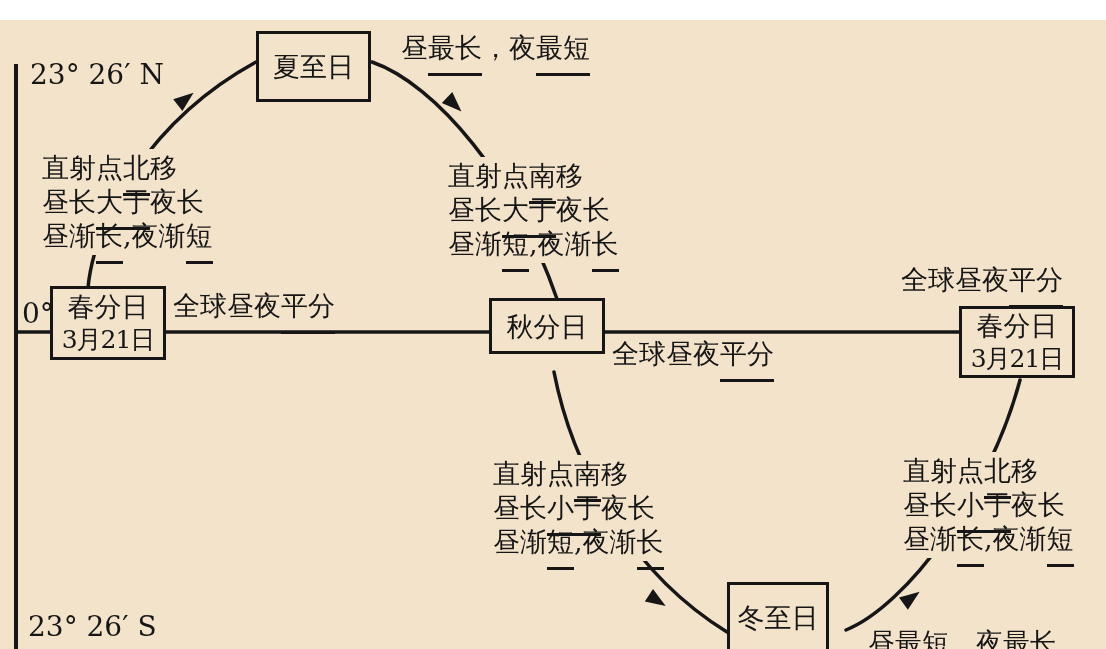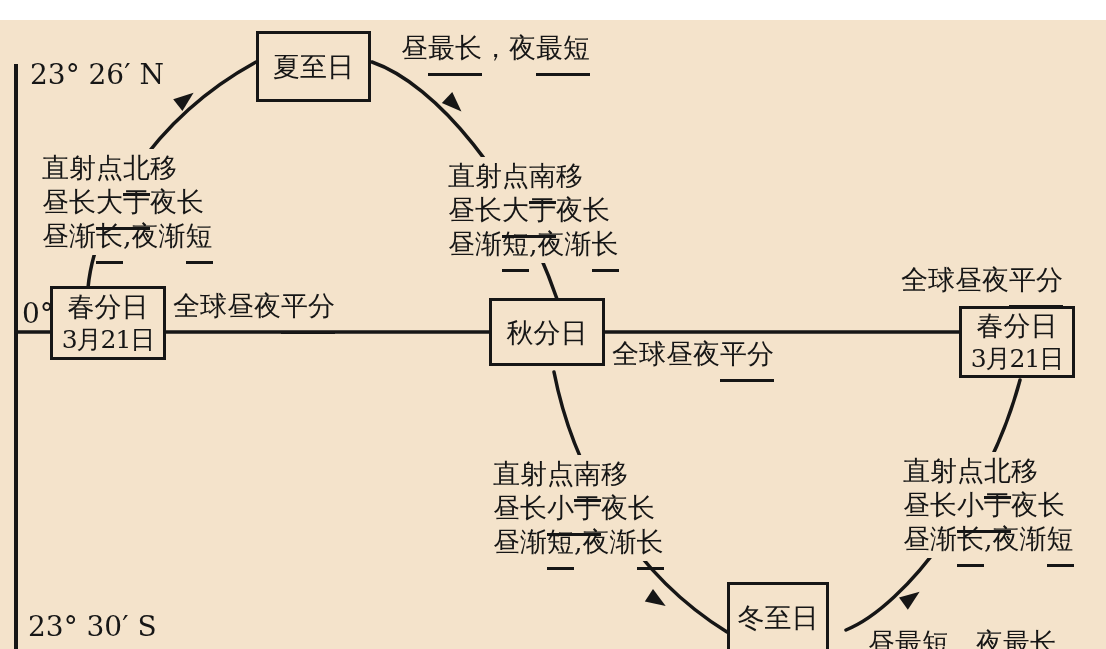--- a/index.html
+++ b/index.html
@@ -70,21 +70,21 @@
 
     <path d="M 554 352 C 574 455, 636 556, 727 612" fill="none" stroke="#161616" stroke-width="3.5" stroke-linecap="round"></path>
     <polygon points="2,0 -18,7.5 -18,-7.5" fill="#161616" transform="translate(664,585) rotate(33)"></polygon>
 
     <path d="M 846 610 C 906 586, 990 474, 1020 360" fill="none" stroke="#161616" stroke-width="3.5" stroke-linecap="round"></path>
     <polygon points="2,0 -18,7.5 -18,-7.5" fill="#161616" transform="translate(918,573) rotate(-36)"></polygon>
   </svg>
 
   <div class="axis-label" style="left:30px;top:40px;">23° 26′ N</div>
   <div class="axis-label" style="left:22px;top:279px;">0°</div>
-  <div class="axis-label" style="left:28px;top:592px;">23° 30′ S</div>
+  <div class="axis-label" style="left:28px;top:592px;">23° 26′ S</div>
 
   <div class="note block" style="left:36px;top:129px;width:190px;">
       <div class="rich-line"><span>直射点</span><span class="u">北</span><span>移</span></div>
       <div class="rich-line"><span>昼长</span><span class="u">大于</span><span>夜长</span></div>
       <div class="rich-line"><span>昼渐</span><span class="u">长</span><span>,夜渐</span><span class="u">短</span></div>
     </div>
   <div class="note block" style="left:442px;top:137px;width:182px;">
       <div class="rich-line"><span>直射点</span><span class="u">南</span><span>移</span></div>
       <div class="rich-line"><span>昼长</span><span class="u">大于</span><span>夜长</span></div>
       <div class="rich-line"><span>昼渐</span><span class="u">短</span><span>,夜渐</span><span class="u">长</span></div>
@@ -116,21 +116,21 @@
       <div class="rich-line"><span>全球昼夜</span><span class="u">平分</span></div>
     </div>
 
   <div class="date-box" style="left:256px;top:11px;width:115px;height:71px;">
     <div>夏至日</div>
   </div>
   <div class="date-box" style="left:50px;top:266px;width:116px;height:74px;">
     <div>春分日</div>
     <div class="date">3月21日</div>
   </div>
-  <div class="date-box" style="left:489px;top:278px;width:116px;height:68px;">
+  <div class="date-box" style="left:489px;top:278px;width:116px;height:56px;">
     <div>秋分日</div>
   </div>
   <div class="date-box" style="left:727px;top:562px;width:102px;height:71px;">
     <div>冬至日</div>
   </div>
   <div class="date-box" style="left:959px;top:286px;width:116px;height:72px;">
     <div>春分日</div>
     <div class="date">3月21日</div>
   </div>
 

